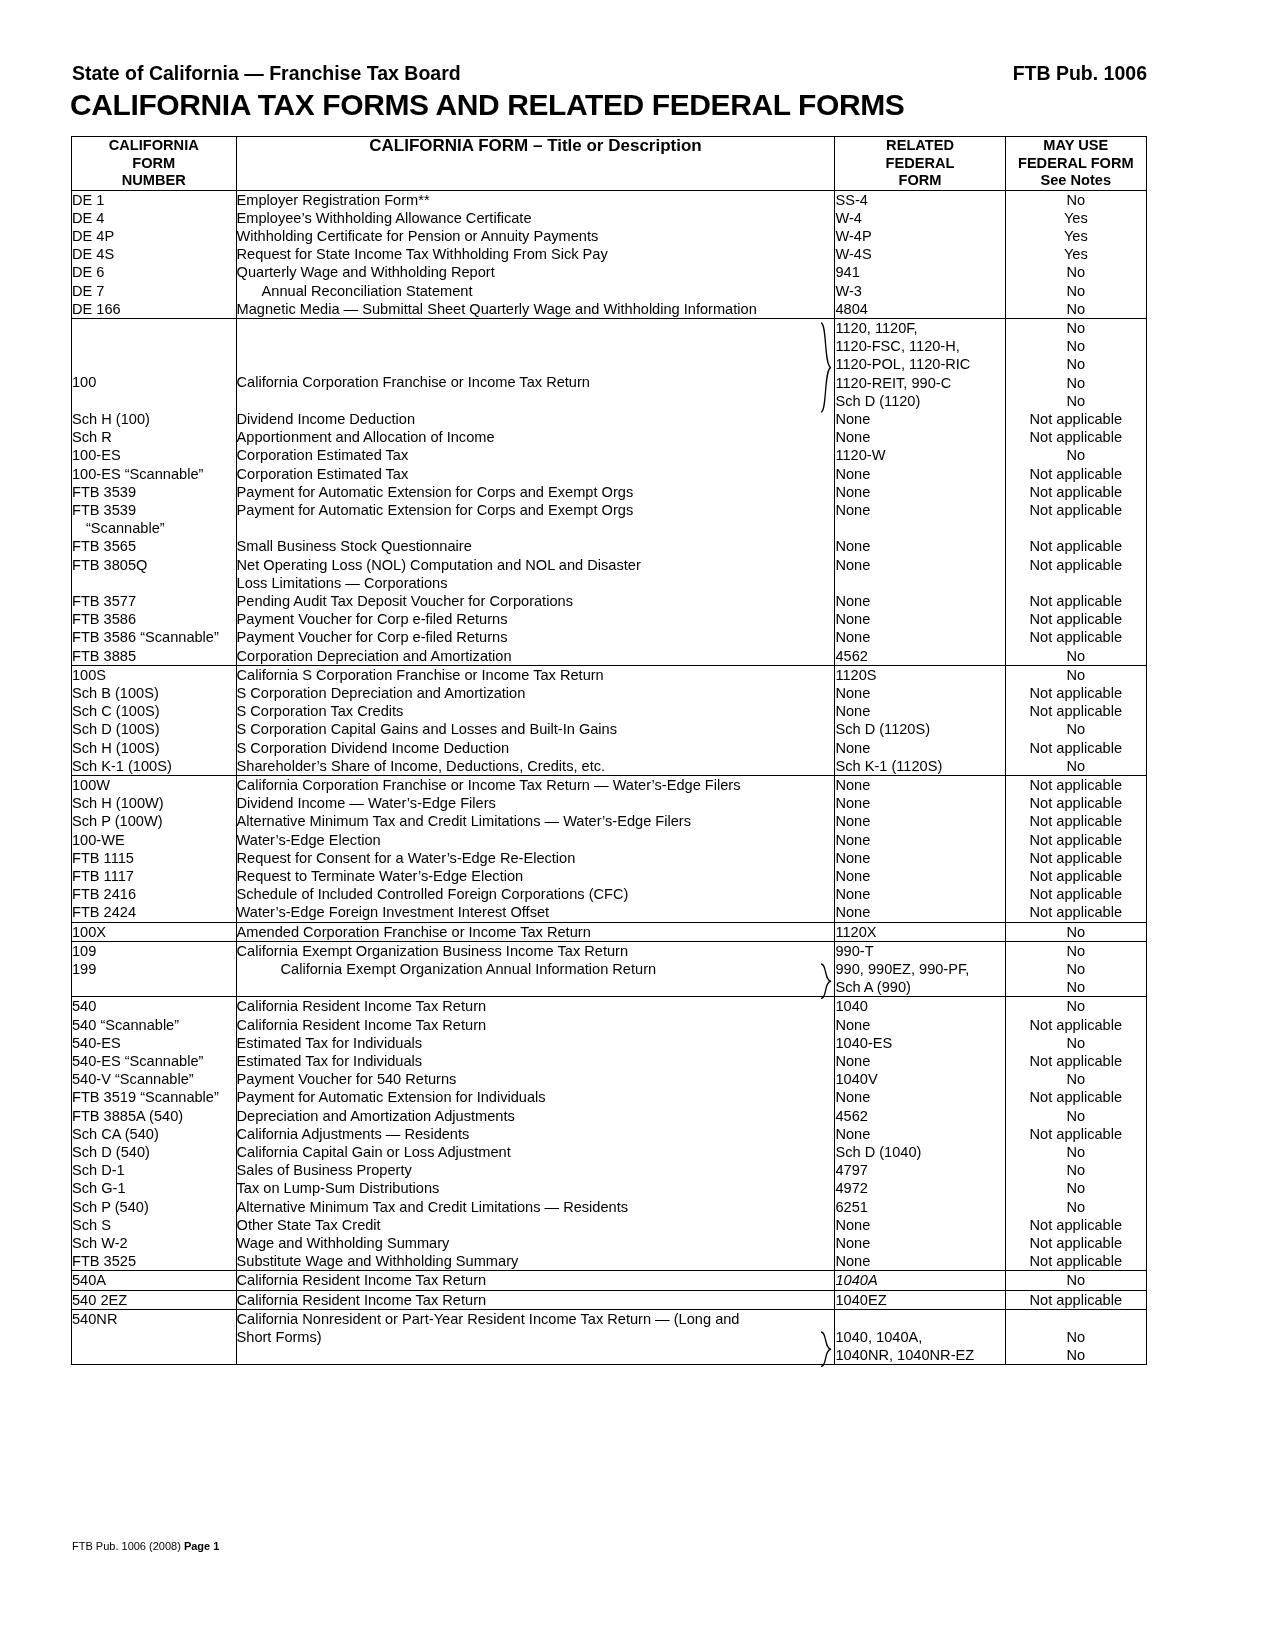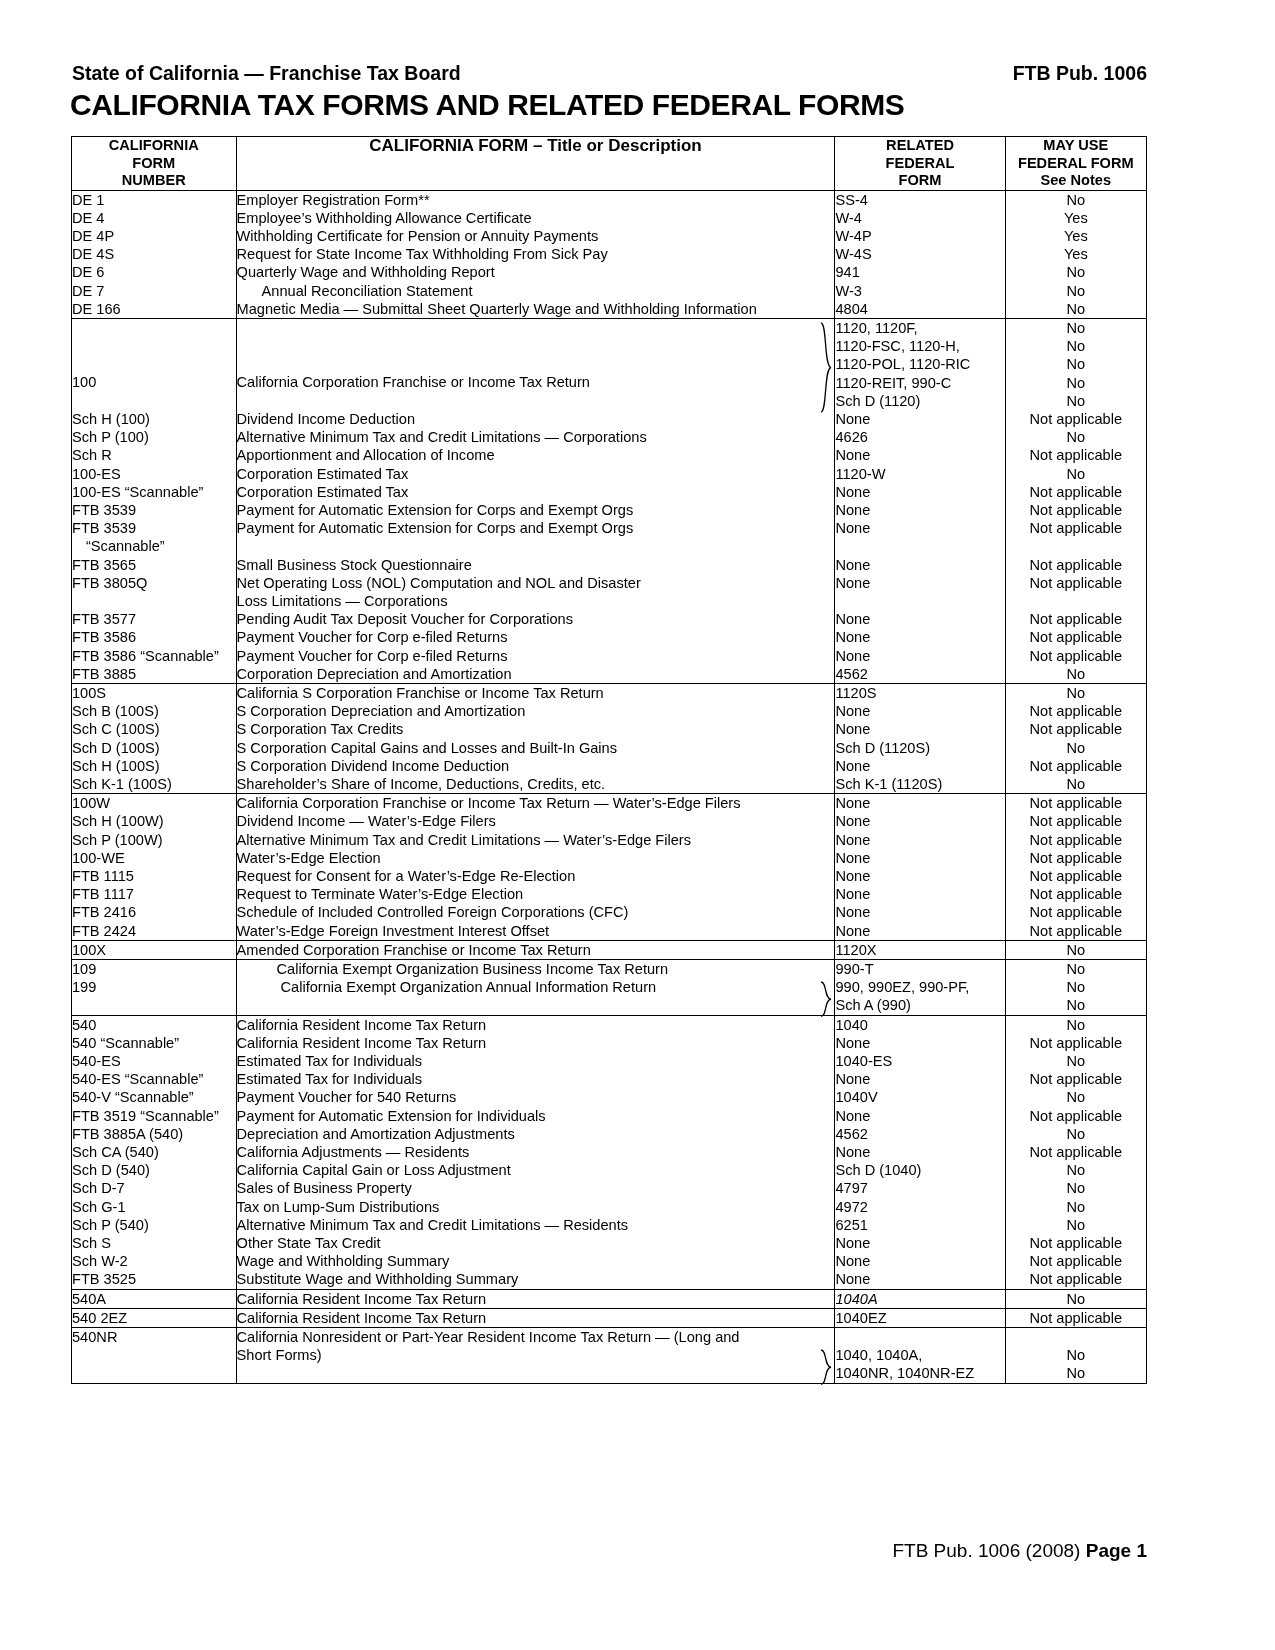--- a/index.html
+++ b/index.html
@@ -88,22 +88,21 @@
     display: inline-block;
     position: absolute;
     right: 2px;
   }
   .brace-svg { display:block; }
   .footer {
     position: absolute;
     left: 72px;
     top: 1540px;
     width: 1075px;
-    text-align: right;
-    font-size: 19px;
+    font-size: 11px;
   }
   .footer b { font-weight: bold; }
   .indent { padding-left: 14px; }
 </style>
 </head>
 <body>
 
 <div class="page">
 
   <div class="header-row">
@@ -275,34 +274,20 @@
           </td>
           <td class="fed cellpad" style="border-top: none; border-bottom: none;">
             <span class="ln">None</span>
           </td>
           <td class="use cellpad" style="border-top: none; border-bottom: none;">
             <span class="ln">Not applicable</span>
           </td>
         </tr>
         <tr>
           <td class="num cellpad" style="border-top: none; border-bottom: none;">
-            <span class="ln">Sch P (100)</span>
-          </td>
-          <td class="desc cellpad" style="position: relative; border-top: none; border-bottom: none;">
-            <span class="ln">Alternative Minimum Tax and Credit Limitations — Corporations</span>
-          </td>
-          <td class="fed cellpad" style="border-top: none; border-bottom: none;">
-            <span class="ln">4626</span>
-          </td>
-          <td class="use cellpad" style="border-top: none; border-bottom: none;">
-            <span class="ln">No</span>
-          </td>
-        </tr>
-        <tr>
-          <td class="num cellpad" style="border-top: none; border-bottom: none;">
             <span class="ln">Sch R</span>
           </td>
           <td class="desc cellpad" style="position: relative; border-top: none; border-bottom: none;">
             <span class="ln">Apportionment and Allocation of Income</span>
           </td>
           <td class="fed cellpad" style="border-top: none; border-bottom: none;">
             <span class="ln">None</span>
           </td>
           <td class="use cellpad" style="border-top: none; border-bottom: none;">
             <span class="ln">Not applicable</span>
@@ -657,21 +642,21 @@
             <span class="ln">1120X</span>
           </td>
           <td class="use cellpad" style="border-top: 1px solid rgb(0, 0, 0); border-bottom: 1px solid rgb(0, 0, 0);">
             <span class="ln">No</span>
           </td>
         </tr>
         <tr>
           <td class="num cellpad" style="border-top: 1px solid rgb(0, 0, 0); border-bottom: none;">
             <span class="ln">109</span>
           </td>
-          <td class="desc cellpad" style="position: relative; border-top: 1px solid rgb(0, 0, 0); border-bottom: none; padding-left: 40px;">
+          <td class="desc cellpad" style="position: relative; border-top: 1px solid rgb(0, 0, 0); border-bottom: none;">
             <span class="ln">California Exempt Organization Business Income Tax Return</span>
           </td>
           <td class="fed cellpad" style="border-top: 1px solid rgb(0, 0, 0); border-bottom: none;">
             <span class="ln">990-T</span>
           </td>
           <td class="use cellpad" style="border-top: 1px solid rgb(0, 0, 0); border-bottom: none;">
             <span class="ln">No</span>
           </td>
         </tr>
         <tr>
@@ -816,21 +801,21 @@
           </td>
           <td class="fed cellpad" style="border-top: none; border-bottom: none;">
             <span class="ln">Sch D (1040)</span>
           </td>
           <td class="use cellpad" style="border-top: none; border-bottom: none;">
             <span class="ln">No</span>
           </td>
         </tr>
         <tr>
           <td class="num cellpad" style="border-top: none; border-bottom: none;">
-            <span class="ln">Sch D-7</span>
+            <span class="ln">Sch D-1</span>
           </td>
           <td class="desc cellpad" style="position: relative; border-top: none; border-bottom: none;">
             <span class="ln">Sales of Business Property</span>
           </td>
           <td class="fed cellpad" style="border-top: none; border-bottom: none;">
             <span class="ln">4797</span>
           </td>
           <td class="use cellpad" style="border-top: none; border-bottom: none;">
             <span class="ln">No</span>
           </td>

